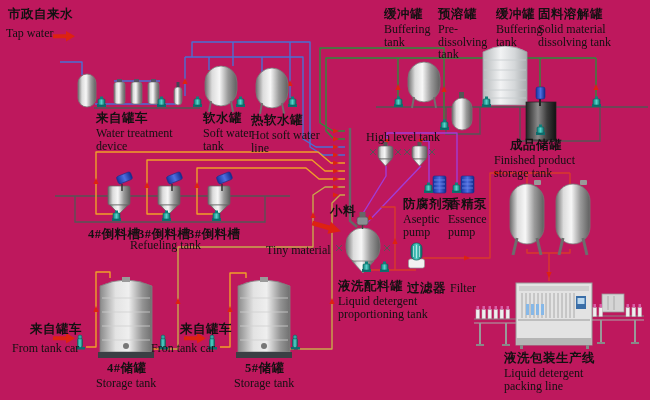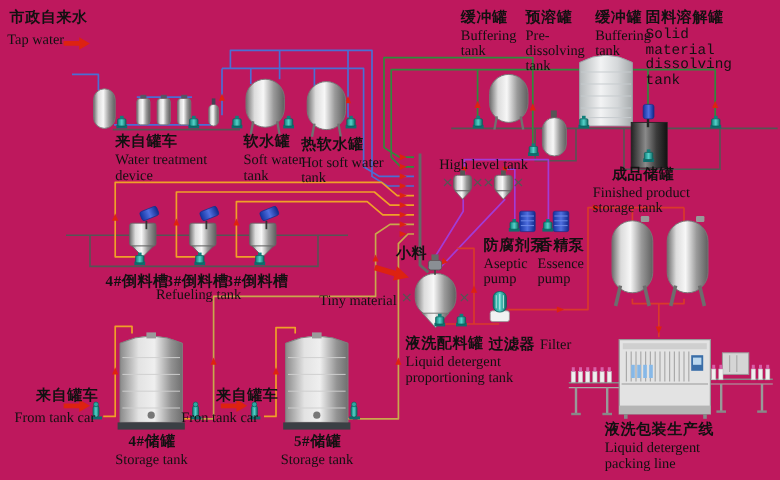--- a/index.html
+++ b/index.html
@@ -397,39 +397,39 @@
   <div class="en" style="width:95px;">Water treatment device</div>
 </div>
 
 <div class="lbl" style="left:203px;top:110px;">
   <div class="zh">软水罐</div>
   <div class="en" style="width:62px;">Soft water tank</div>
 </div>
 
 <div class="lbl" style="left:251px;top:112px;">
   <div class="zh">热软水罐</div>
-  <div class="en" style="width:72px;">Hot soft water tank</div>
+  <div class="en" style="width:72px;">Hot soft water line</div>
 </div>
 
 <div class="lbl" style="left:384px;top:6px;">
   <div class="zh">缓冲罐</div>
   <div class="en" style="width:56px;">Buffering tank</div>
 </div>
 
 <div class="lbl" style="left:438px;top:6px;">
   <div class="zh">预溶罐</div>
   <div class="en" style="width:60px;">Pre-dissolving tank</div>
 </div>
 
 <div class="lbl" style="left:496px;top:6px;">
   <div class="zh">缓冲罐</div>
   <div class="en" style="width:56px;">Buffering tank</div>
 </div>
 
-<div class="lbl" style="left:538px;top:6px;font-family:Liberation Mono, monospace;">
+<div class="lbl" style="left:538px;top:6px;">
   <div class="zh">固料溶解罐</div>
   <div class="en" style="width:100px;">Solid material dissolving tank</div>
 </div>
 
 <div class="lbl" style="left:366px;top:131px;">
   <div class="en nowrap">High level tank</div>
 </div>
 
 <div class="lbl" style="left:330px;top:203px;">
   <div class="zh">小料</div>

